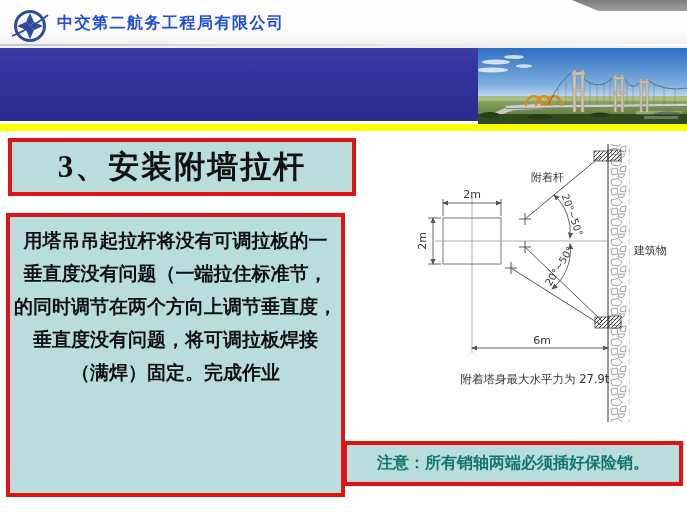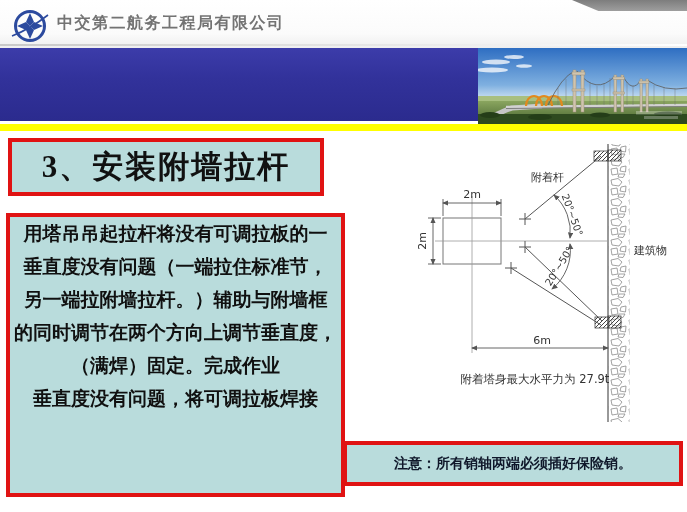--- a/index.html
+++ b/index.html
@@ -11,39 +11,39 @@
   
   .header-band{position:absolute;left:0;top:0;width:687px;height:48px;
     background:linear-gradient(180deg,#ffffff 0%,#fbfbfb 70%,#eeeeee 100%);}
   .header-rule{position:absolute;left:0;top:44px;width:687px;height:2px;
     background:linear-gradient(90deg,#c9c9c9,#eeeeee 70%,#ffffff);}
   .deco-trapezoid{position:absolute;left:572px;top:0;width:115px;height:11px;
     background:linear-gradient(180deg,#7d7d7d,#9e9e9e);
     clip-path:polygon(0 0,100% 0,100% 100%,23% 100%);}
   .logo{position:absolute;left:10px;top:6px;width:40px;height:40px;}
   .company-name{position:absolute;left:57px;top:13px;
-    font-size:16px;font-weight:bold;color:#737373;letter-spacing:1.5px;font-family:Liberation Serif, serif;}
+    font-size:16px;font-weight:bold;color:#1d4ed8;letter-spacing:1.5px;font-family:Liberation Serif, serif;}
   
   .banner-blue{position:absolute;left:0;top:48px;width:478px;height:73px;
     background:linear-gradient(180deg,#3c3caa 0%,#32329b 40%,#2b2b8e 100%);}
   .banner-photo{position:absolute;left:478px;top:48px;width:209px;height:76px;overflow:hidden;}
   .yellow-strip{position:absolute;left:0;top:124px;width:687px;height:7px;background:#ffff00;}
   
   .teal-box{position:absolute;background:#b9dcdc;border:4px solid #e01313;box-sizing:border-box;}
-  .title-box{left:8px;top:138px;width:316px;height:58px;
+  .title-box{left:8px;top:138px;width:348px;height:58px;
     display:flex;align-items:center;justify-content:center;}
   .title-text{font-size:31px;font-weight:bold;color:#111;letter-spacing:2px;
     font-family:"Liberation Serif","DejaVu Serif",serif;}
-  .body-box{left:6px;top:213px;width:339px;height:284px;}
+  .body-box{left:6px;top:213px;width:339px;height:284px;padding-top:7px;}
   .body-line{height:33px;line-height:33px;text-align:center;
     font-size:19px;font-weight:600;color:#101010;
     font-family:"Liberation Serif","DejaVu Serif",serif;white-space:nowrap;}
   .note-box{left:343px;top:441px;width:340px;height:45px;
     display:flex;align-items:center;justify-content:center;}
-  .note-text{font-size:14px;font-weight:700;color:#0f172a;white-space:nowrap;
+  .note-text{font-size:16px;font-weight:700;color:#0f766e;white-space:nowrap;
     font-family:"Liberation Serif","DejaVu Serif",serif;}
   
   .diagram{position:absolute;left:357px;top:138px;width:330px;height:295px;}
   .diagram text{font-family:"DejaVu Sans","Liberation Sans",sans-serif;fill:#333;}
 </style>
 </head>
 <body>
 
 <div class="slide">
 
@@ -143,24 +143,23 @@
   </div>
   <div class="yellow-strip"></div>
 
   <div class="teal-box title-box">
     <span class="title-text">3、安装附墙拉杆</span>
   </div>
 
   <div class="teal-box body-box">
     <div class="body-line">用塔吊吊起拉杆将没有可调拉板的一</div>
     <div class="body-line">垂直度没有问题（一端拉住标准节，</div>
-    <div class="body-line">另一端拉附墙拉杆。）辅助与附墙框</div>
     <div class="body-line">的同时调节在两个方向上调节垂直度，</div>
+    <div class="body-line">垂直度没有问题，将可调拉板焊接</div>
     <div class="body-line">（满焊）固定。完成作业</div>
-    <div class="body-line">垂直度没有问题，将可调拉板焊接</div>
   </div>
 
   <div class="teal-box note-box">
     <span class="note-text">注意：所有销轴两端必须插好保险销。</span>
   </div>
 
   <svg class="diagram" viewBox="0 0 330 295">
     <defs>
       <marker id="arr" orient="auto-start-reverse" markerWidth="9" markerHeight="8" refX="6" refY="3">
         <path d="M0,0 L7,3 L0,6 Z" fill="#555"></path>

